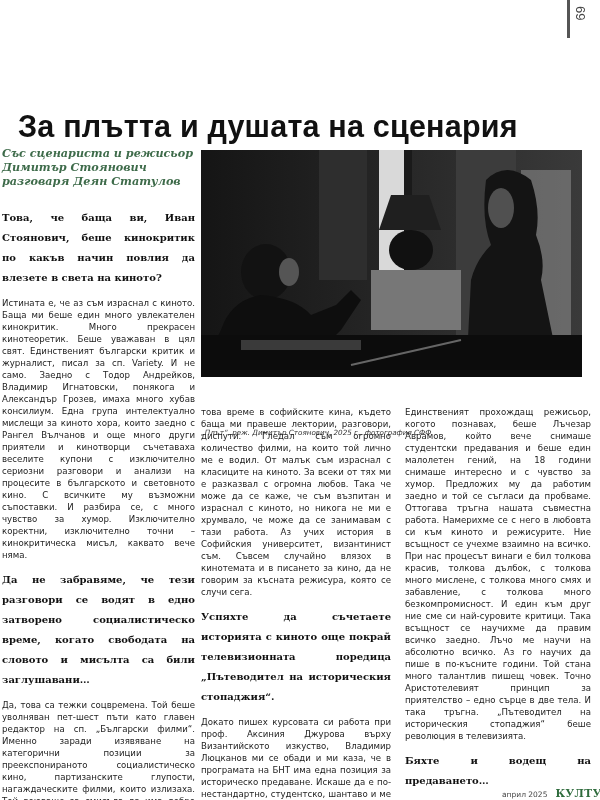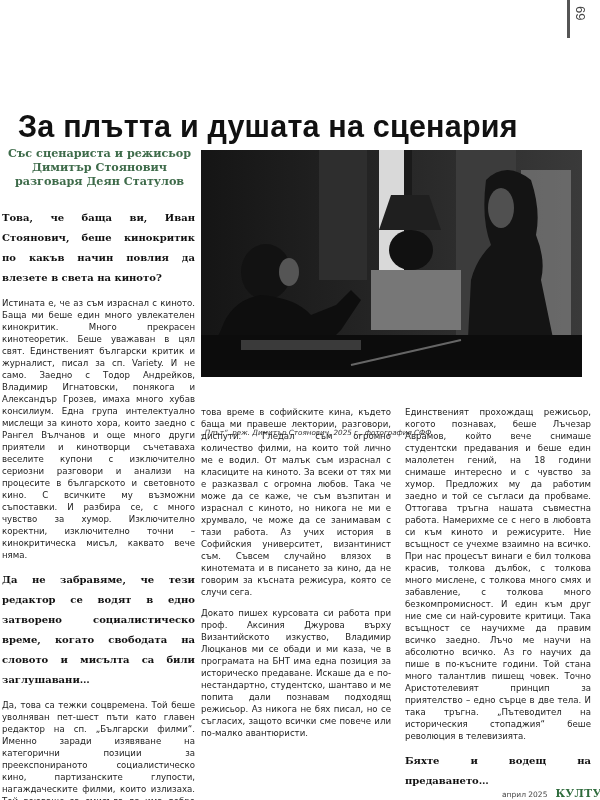--- a/index.html
+++ b/index.html
@@ -1,20 +1,20 @@
 <!DOCTYPE html>
 <html><head>
 <meta charset="utf-8">
 <style>
   html, body { margin:0; padding:0; background:#ffffff; }
   body { width:600px; height:800px; position:relative; overflow:hidden; font-family:"DejaVu Sans", sans-serif; color:#1a1a1a; }
   .page-num-bar { position:absolute; left:567px; top:0; width:3px; height:38px; background:#555; }
   .page-num { position:absolute; left:574px; top:6px; font-size:13px; color:#444; transform:rotate(90deg); transform-origin:left top; left:588px; font-family:"Liberation Sans", sans-serif; }
   .title { position:absolute; left:2px; top:93px; font-family:"Liberation Sans", sans-serif; font-weight:bold; font-size:30.5px; letter-spacing:0.2px; color:#111; white-space:nowrap; }
-  .subtitle { position:absolute; left:2px; top:146px; width:195px; font-family:"DejaVu Serif", serif; font-weight:bold; font-size:11.2px; line-height:14px; color:#3e6b4a;text-align:center; }
+  .subtitle { position:absolute; left:2px; top:146px; width:195px; font-family:"DejaVu Serif", serif; font-weight:bold; font-style:italic; font-size:11.2px; line-height:14px; color:#3e6b4a; }
   .col { position:absolute; font-family:"DejaVu Sans", sans-serif; font-size:8.6px; line-height:12px; text-align:justify; color:#222; }
   .col p { margin:0 0 9px 0; }
   .q { font-family:"DejaVu Serif", serif; font-weight:bold; font-size:10px; line-height:20px; color:#111; margin-bottom:9px; }
   .col-left { left:2px; top:208px; width:193px; }
   .col-mid { left:201px; top:406px; width:190px; }
   .col-right { left:405px; top:406px; width:186px; }
   .photo { position:absolute; left:201px; top:150px; width:381px; height:227px; overflow:hidden; background:#1b1b1b; }
   .caption { position:absolute; left:201px; top:380px; font-family:"DejaVu Sans", sans-serif; font-style:italic; font-size:7.2px; color:#333; white-space:nowrap;margin-top:48px; }
   .footer { position:absolute; left:502px; top:782px; white-space:nowrap; }
   .footer-date { font-family:"DejaVu Sans", sans-serif; font-size:7.5px; color:#444; }
@@ -26,21 +26,21 @@
 <div class="page-num-bar"></div>
 <div class="page-num">69</div>
 
 <h1 class="title" style="margin:16px;">За плътта и душата на сценария</h1>
 
 <div class="subtitle">Със сценариста и режисьор Димитър Стоянович разговаря Деян Статулов</div>
 
 <div class="col col-left">
   <p class="q">Това, че баща ви, Иван Стоянович, беше кинокритик по какъв начин повлия да влезете в света на киното?</p>
   <p>Истината е, че аз съм израснал с киното. Баща ми беше един много увлекателен кинокритик. Много прекрасен кинотеоретик. Беше уважаван в цял свят. Единственият български критик и журналист, писал за сп. Variety. И не само. Заедно с Тодор Андрейков, Владимир Игнатовски, понякога и Александър Грозев, имаха много хубав консилиум. Една група интелектуално мислещи за киното хора, които заедно с Рангел Вълчанов и още много други приятели и кинотворци съчетаваха веселите купони с изключително сериозни разговори и анализи на процесите в българското и световното кино. С всичките му възможни съпоставки. И разбира се, с много чувство за хумор. Изключително коректни, изключително точни – кинокритическа мисъл, каквато вече няма.</p>
-  <p class="q">Да не забравяме, че тези редактор се водят в едно затворено социалистическо време, когато свободата на словото и мисълта са били заглушавани…</p>
+  <p class="q">Да не забравяме, че тези разговори се водят в едно затворено социалистическо време, когато свободата на словото и мисълта са били заглушавани…</p>
   <p>Да, това са тежки соцвремена. Той беше уволняван пет-шест пъти като главен редактор на сп. „Български филми“. Именно заради изявяване на категорични позиции за преекспонираното социалистическо кино, партизанските глупости, нагаждаческите филми, които излизаха. Той воюваше за смисъла да има добро българско кино. Това беше неговата голяма страст и голяма болка. Той много страдаше за българското кино, че все нещо му липсва, за да се изправи наистина като световен колос. Но и много добре обясняваше защо е така и процесите, свързани с манталитета, с начина на работа. Аз израснах в тази среда. Докато майка ми (актрисата Ани Бакалова, б.а.) играеше вечер в театъра, аз много често прекарвах</p>
 </div>
 
 <div class="photo">
   <svg width="381" height="227" viewBox="0 0 381 227">
     <defs>
       <linearGradient id="wall" x1="0" x2="1" y1="0" y2="0">
         <stop offset="0" stop-color="#151515"></stop>
         <stop offset="0.5" stop-color="#262626"></stop>
         <stop offset="1" stop-color="#3a3a3a"></stop>
@@ -62,20 +62,21 @@
     <ellipse cx="300" cy="58" rx="13" ry="20" fill="#505050"></ellipse>
     <rect x="0" y="185" width="381" height="42" fill="#0c0c0c"></rect>
     <rect x="40" y="190" width="120" height="10" fill="#3a3a3a"></rect>
     <line x1="150" y1="215" x2="260" y2="190" stroke="#666" stroke-width="2"></line>
   </svg>
 </div>
 <div class="caption">„Плът“, реж. Димитър Стоянович, 2025 г., фотография СФФ</div>
 
 <div class="col col-mid">
   <p>това време в софийските кина, където баща ми правеше лектории, разговори, диспути. Гледал съм огромно количество филми, на които той лично ме е водил. От малък съм израснал с класиците на киното. За всеки от тях ми е разказвал с огромна любов. Така че може да се каже, че съм възпитан и израснал с киното, но никога не ми е хрумвало, че може да се занимавам с тази работа. Аз учих история в Софийския университет, византинист съм. Съвсем случайно влязох в кинотемата и в писането за кино, да не говорим за късната режисура, която се случи сега.</p>
+  <p class="q">Успяхте да съчетаете историята с киното още покрай телевизионната поредица „Пътеводител на историческия стопаджия“.</p>
   <p>Докато пишех курсовата си работа при проф. Аксиния Джурова върху Византийското изкуство, Владимир Люцканов ми се обади и ми каза, че в програмата на БНТ има една позиция за историческо предаване. Искаше да е по-нестандартно, студентско, шантаво и ме попита дали познавам подходящ режисьор. Аз никога не бях писал, но се съгласих, защото всички сме повече или по-малко авантюристи.</p>
 </div>
 
 <div class="col col-right">
   <p>Единственият прохождащ режисьор, когото познавах, беше Лъчезар Аврамов, който вече снимаше студентски предавания и беше един малолетен гений, на 18 години снимаше интересно и с чувство за хумор. Предложих му да работим заедно и той се съгласи да пробваме. Оттогава тръгна нашата съвместна работа. Намерихме се с него в любовта си към киното и режисурите. Ние всъщност се учехме взаимно на всичко. При нас процесът винаги е бил толкова красив, толкова дълбок, с толкова много мислене, с толкова много смях и забавление, с толкова много безкомпромисност. И един към друг ние сме си най-суровите критици. Така всъщност се научихме да правим всичко заедно. Лъчо ме научи на абсолютно всичко. Аз го научих да пише в по-късните години. Той стана много талантлив пишещ човек. Точно Аристотелевият принцип за приятелство – едно сърце в две тела. И така тръгна. „Пътеводител на историческия стопаджия“ беше революция в телевизията.</p>
   <p class="q">Бяхте и водещ на предаването…</p>
   <p>Накрая го спряха със скандал, защото имаше пародия на много исторически събития и националистическите</p>
 </div>
 
 <div class="footer">

